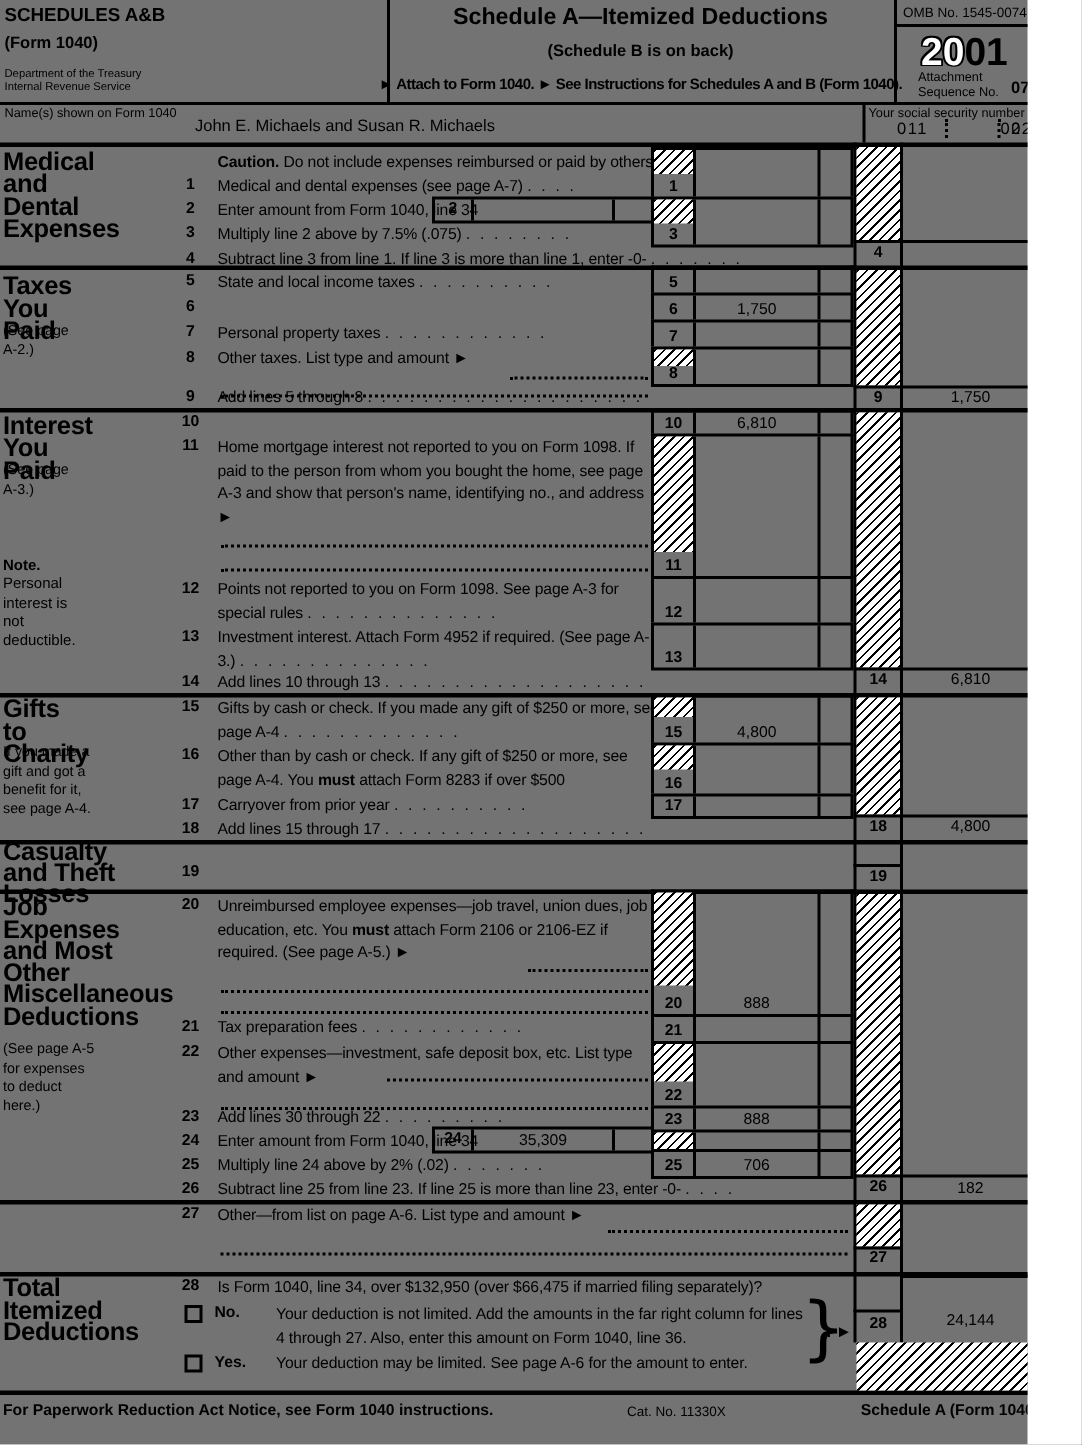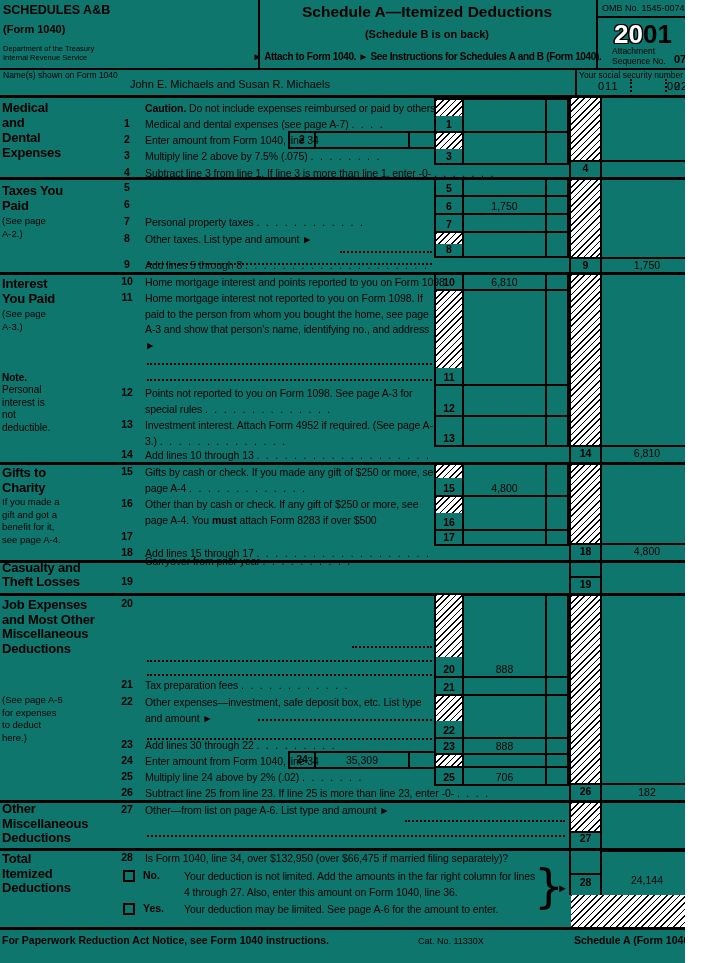--- a/index.html
+++ b/index.html
@@ -1,31 +1,31 @@
 <!DOCTYPE html>
 <html><head>
 <meta charset="utf-8">
 <style>
   *{margin:0;padding:0;box-sizing:border-box}
   html,body{background:#fff}
-  .page{position:relative;width:685px;height:963px;background:#0f766e;color:#000;
+  .page{position:relative;width:685px;height:963px;background:#737373;color:#000;
         font-family:"Liberation Sans",sans-serif;overflow:hidden}
   .a{position:absolute}
   .b{font-weight:bold}
   .ctr{text-align:center}
   .rt{text-align:right}
   .nw{white-space:nowrap}
   .tight{letter-spacing:-0.35px}
   .f75{font-size:7.5px}.f85{font-size:8.5px}.f9{font-size:9px}.f10{font-size:10px}
   .f105{font-size:10.5px}.f11{font-size:11px}.f125{font-size:12.5px}.f15{font-size:15.5px}
   .hl{position:absolute;background:#000;height:2px}
   .hl3{position:absolute;background:#000;height:3px}
   .vl{position:absolute;background:#000;width:2px}
   .hatch{background:repeating-linear-gradient(135deg,#000 0,#000 1.2px,#fff 1.2px,#fff 4.5px)}
-  .side{position:absolute;left:2px;font-weight:bold;font-size:13px;line-height:15px;letter-spacing:-0.2px}
+  .side{position:absolute;left:2px;font-weight:bold;font-size:17px;line-height:15px;letter-spacing:-0.2px}
   .sn{position:absolute;left:2px;font-size:9.5px;line-height:12.5px}
   .num{position:absolute;left:114px;width:26px;text-align:center;font-weight:bold;font-size:10.5px}
   .dl{position:absolute;left:145px;font-size:10.5px;line-height:15.6px;letter-spacing:-0.1px}
   .w{width:295px}
   .wd{width:424px;white-space:nowrap}
   .ldr{letter-spacing:6.5px}
   .mcell{position:absolute;left:434px;width:135px;border:2px solid #000;border-bottom:none}
   .mcell.last{border-bottom:2px solid #000}
   .mnum{position:absolute;left:0;top:0;bottom:0;width:28px;border-right:2px solid #000}
   .mlbl{position:absolute;bottom:1px;left:0;width:26px;text-align:center;font-weight:bold;font-size:10.5px}
@@ -97,21 +97,20 @@
   <div class="sn" style="top:215px;width:50px">(See page A-2.)</div>
   <div class="side" style="top:276px;width:56px">Interest You Paid</div>
   <div class="sn" style="top:308px;width:50px">(See page A-3.)</div>
   <div class="a b f10" style="left:2px;top:372px">Note.</div>
   <div class="sn" style="top:384px;width:56px;font-size:10px">Personal interest is not deductible.</div>
   <div class="side" style="top:465px;width:52px">Gifts to Charity</div>
   <div class="sn" style="top:496px;width:64px">If you made a gift and got a benefit for it, see page A-4.</div>
   <div class="side" style="top:561px;width:84px;line-height:14px">Casualty and Theft Losses</div>
   <div class="side" style="top:598px;width:96px;line-height:14.5px">Job Expenses and Most Other Miscellaneous Deductions</div>
   <div class="sn" style="top:694px;width:62px">(See page A-5 for expenses to deduct here.)</div>
-  <div class="side" style="top:802px;width:92px;line-height:14.5px">Other Miscellaneous Deductions</div>
   <div class="side" style="top:852px;width:70px;line-height:14.5px">Total Itemized Deductions</div>
 
   <div class="num" style="top:117px">1</div>
   <div class="num" style="top:133px">2</div>
   <div class="num" style="top:149px">3</div>
   <div class="num" style="top:166px">4</div>
   <div class="num" style="top:181px">5</div>
   <div class="num" style="top:198px">6</div>
   <div class="num" style="top:215px">7</div>
   <div class="num" style="top:232px">8</div>
@@ -139,36 +138,37 @@
   <div class="dl nw tight" style="top:101px"><span class="b">Caution.</span><span> Do not include expenses reimbursed or paid by others.</span></div>
   <div class="dl nw" style="top:117px"><span>Medical and dental expenses (see page A-7)</span> <span class="ldr">....</span></div>
   <div class="dl nw" style="top:133px">Enter amount from Form 1040, line 34</div>
   <div class="ibox" style="left:288px;top:131px">
       <span class="ibl">2</span>
       <span class="ibv"></span>
       <span class="ibd"></span>
     </div>
   <div class="dl nw" style="top:149px"><span>Multiply line 2 above by 7.5% (.075)</span> <span class="ldr">........</span></div>
   <div class="dl wd" style="top:166px"><span>Subtract line 3 from line 1. If line 3 is more than line 1, enter -0-</span> <span class="ldr">.......</span></div>
+  <div class="dl nw" style="top:181px"><span>State and local income taxes</span> <span class="ldr">..........</span></div>
   <div class="dl nw" style="top:215px"><span>Personal property taxes</span> <span class="ldr">............</span></div>
   <div class="dl nw" style="top:232px">Other taxes. List type and amount ►</div>
   <div class="df" style="left:340px;top:243px;width:92px"></div>
   <div class="df" style="left:147px;top:255px;width:285px"></div>
   <div class="dl wd" style="top:258px"><span>Add lines 5 through 8</span> <span class="ldr">....................</span></div>
-  <div class="dl nw tight" style="top:275px">Home mortgage interest and points reported to you on Form 1098</div>
   <div class="dl w" style="top:291px">Home mortgage interest not reported to you on Form 1098. If paid to the person from whom you bought the home, see page A-3 and show that person's name, identifying no., and address ►</div>
   <div class="df" style="left:147px;top:355px;width:285px"></div>
   <div class="df" style="left:147px;top:371px;width:285px"></div>
   <div class="dl w" style="top:386px"><span>Points not reported to you on Form 1098. See page A-3 for special rules</span> <span class="ldr">..............</span></div>
   <div class="dl w" style="top:418px"><span>Investment interest. Attach Form 4952 if required. (See page A-3.)</span> <span class="ldr">..............</span></div>
   <div class="dl wd" style="top:448px"><span>Add lines 10 through 13</span> <span class="ldr">...................</span></div>
   <div class="dl w" style="top:465px"><span>Gifts by cash or check. If you made any gift of $250 or more, see page A-4</span> <span class="ldr">.............</span></div>
   <div class="dl w" style="top:497px"><span>Other than by cash or check. If any gift of $250 or more, see page A-4. You </span><span class="b">must</span><span> attach Form 8283 if over $500</span></div>
-  <div class="dl nw" style="top:554px"><span>Carryover from prior year</span> <span class="ldr">..........</span></div>
+  <div class="dl nw" style="top:530px"><span>Carryover from prior year</span> <span class="ldr">..........</span></div>
   <div class="dl wd" style="top:546px"><span>Add lines 15 through 17</span> <span class="ldr">...................</span></div>
+  <div class="dl w" style="top:597px"><span>Unreimbursed employee expenses—job travel, union dues, job education, etc. You </span><span class="b">must</span><span> attach Form 2106 or 2106-EZ if required. (See page A-5.) ►</span></div>
   <div class="df" style="left:352px;top:638px;width:80px"></div>
   <div class="df" style="left:147px;top:652px;width:285px"></div>
   <div class="df" style="left:147px;top:666px;width:285px"></div>
   <div class="dl w" style="top:695px">Other expenses—investment, safe deposit box, etc. List type and amount ►</div>
   <div class="dl nw" style="top:678px"><span>Tax preparation fees</span> <span class="ldr">............</span></div>
   <div class="df" style="left:258px;top:711px;width:174px"></div>
   <div class="df" style="left:147px;top:730px;width:285px"></div>
   <div class="dl nw" style="top:738px"><span>Add lines 30 through 22</span> <span class="ldr">.........</span></div>
   <div class="dl nw" style="top:754px">Enter amount from Form 1040, line 34</div>
   <div class="ibox" style="left:288px;top:751px">

